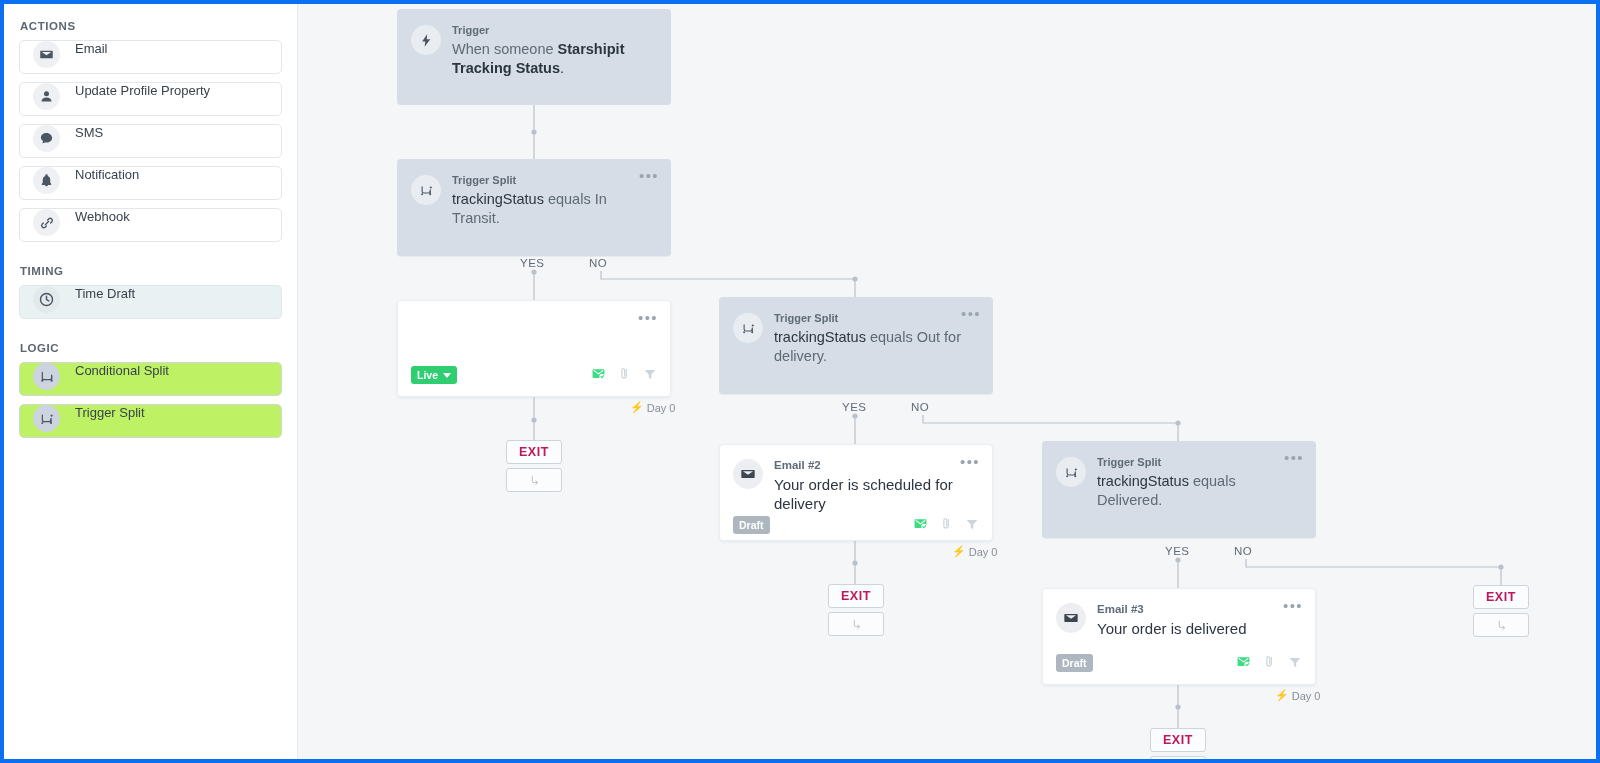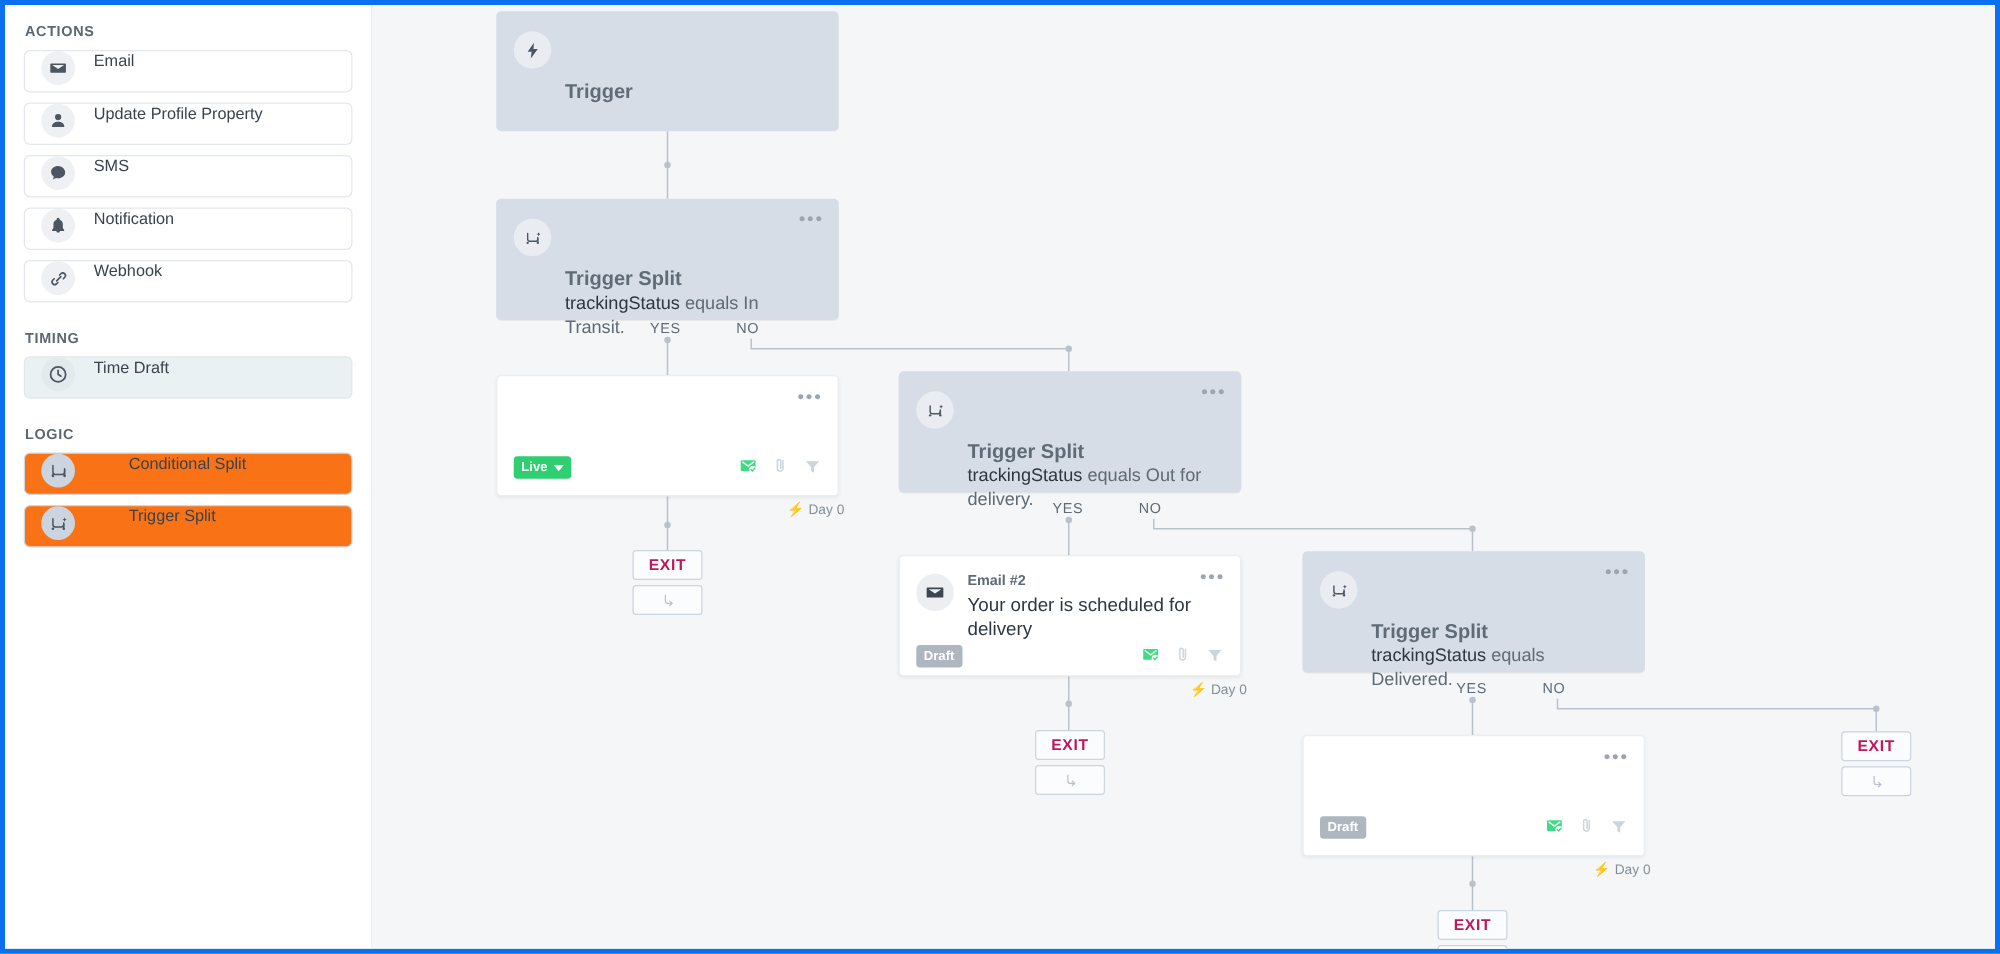--- a/index.html
+++ b/index.html
@@ -23,21 +23,21 @@
     font-size:11.5px; font-weight:700; letter-spacing:.55px;
     color:#5c6670; margin:4px 0 8px 1px;
   }
   .grp-title.mt { margin-top:23px; }
   .palette-item {
     height:34px; border:1px solid #e3e7ec; border-radius:5px;
     background:#fff; display:flex; align-items:flex-start;
     margin-bottom:8px; padding-left:13px;
   }
   .palette-item.timing { background:#eaf1f2; border-color:#e0e8ea; }
-  .palette-item.logic  { background:#f97316; border-color:#cfd7e1;gap:28px; }
+  .palette-item.logic  { background:#bef264; border-color:#cfd7e1; }
   .pi-ico {
     width:27px; height:27px; border-radius:50%;
     background:#eef0f3; display:flex; align-items:center; justify-content:center;
     flex:0 0 27px; color:#4b5662;
   }
   .palette-item.timing .pi-ico { background:#e2eaec; }
   .palette-item.logic  .pi-ico { background:#cbd4df; }
   .pi-label { font-size:13px; color:#39424c; margin-left:15px; }
 
   
@@ -53,21 +53,21 @@
     box-shadow:0 1px 0 rgba(0,0,0,.05);
     padding:14px 15px 0 14px;
   }
   .split-inner { display:flex; align-items:flex-start; }
   .sc-ico {
     width:30px; height:30px; border-radius:50%; background:#e9edf2;
     display:flex; align-items:center; justify-content:center;
     flex:0 0 30px; color:#4b5662; margin-top:2px;
   }
   .sc-body { margin-left:11px; flex:1 1 auto; padding-right:16px; }
-  .sc-kind { font-size:16px; font-weight:700; color:#5f6b77; line-height:14px;margin-top:44px; }
+  .sc-kind { font-size:11px; font-weight:700; color:#5f6b77; line-height:14px; }
   .sc-desc { font-size:14.5px; color:#2d3640; line-height:19px; margin-top:3px; }
   .sc-desc b { font-weight:700; }
   .sc-desc .muted { color:#5e6a76; }
   .dots {
     position:absolute; top:12px; right:12px;
     font-size:15px; color:#9aa5b1; letter-spacing:1.4px; line-height:10px;
   }
 
   
   .trigger-card { background:#d6dde6; border-radius:4px; padding:14px 15px 0 14px; }
@@ -267,20 +267,21 @@
 
     <div class="node trigger-card" style="left:99px; top:5px; width:274px; height:96px;">
       <div class="split-inner">
         <span class="sc-ico">
           <svg width="15" height="15" viewBox="0 0 24 24" fill="currentColor">
               <path d="M13 2L5 13.5h5L9 22l9-12h-5.5z"></path>
             </svg>
         </span>
         <div class="sc-body">
           <div class="sc-kind">Trigger</div>
+          <div class="sc-desc"><span class="muted">When someone </span><b>Starshipit Tracking Status</b><span>.</span></div>
         </div>
       </div>
     </div>
 
     <div class="node split-card" style="left:99px; top:155px; width:274px; height:97px;">
       <span class="dots">•••</span>
       <div class="split-inner">
         <span class="sc-ico">
           <svg width="15" height="15" viewBox="0 0 24 24" fill="none" stroke="currentColor" stroke-width="1.8" stroke-linecap="round">
               <path d="M5 6v7a3 3 0 003 3h7a3 3 0 003-3v-2"></path>
@@ -434,20 +435,31 @@
           <div class="sc-kind">Trigger Split</div>
           <div class="sc-desc"><span>trackingStatus</span><span class="muted"> equals </span><span class="muted">Delivered.</span></div>
         </div>
       </div>
     </div>
     <span class="branch-lbl" style="left:867px; top:541px;">YES</span>
     <span class="branch-lbl" style="left:936px; top:541px;">NO</span>
 
     <div class="node email-card" style="left:744px; top:584px; width:274px; height:97px;">
       <span class="dots">•••</span>
+      <div class="ec-top">
+        <span class="ec-ico">
+          <svg width="16" height="16" viewBox="0 0 24 24" fill="currentColor">
+              <path d="M3 6h18a1 1 0 011 1v10a1 1 0 01-1 1H3a1 1 0 01-1-1V7a1 1 0 011-1zm1.4 2L12 13.1 19.6 8H4.4z"></path>
+            </svg>
+        </span>
+        <div class="ec-body">
+          <div class="ec-name">Email #3</div>
+          <div class="ec-subj">Your order is delivered</div>
+        </div>
+      </div>
       <div class="ec-foot">
         <span class="badge draft">
             <span>Draft</span>
           </span>
         <span class="ec-icons">
           <span>
             <svg width="15" height="15" viewBox="0 0 24 24">
                 <rect x="2.5" y="5" width="19" height="14" rx="1.5" fill="#3ddc84"></rect>
                 <path d="M4.5 7L12 12.6 19.5 7" fill="none" stroke="#ffffff" stroke-width="1.8"></path>
                 <circle cx="18" cy="17" r="4.6" fill="#ffffff"></circle>

